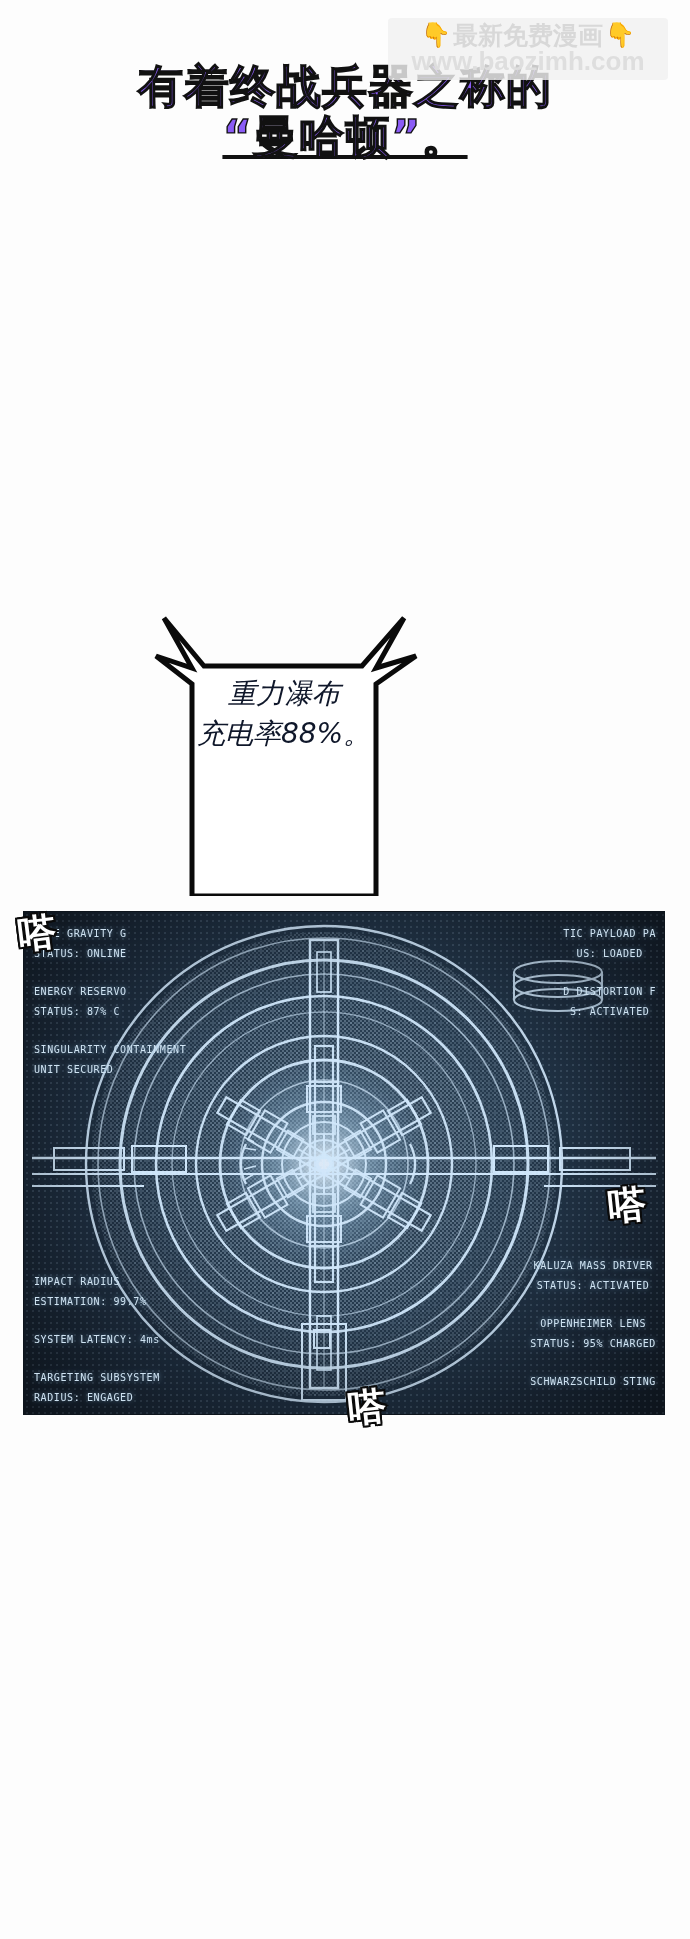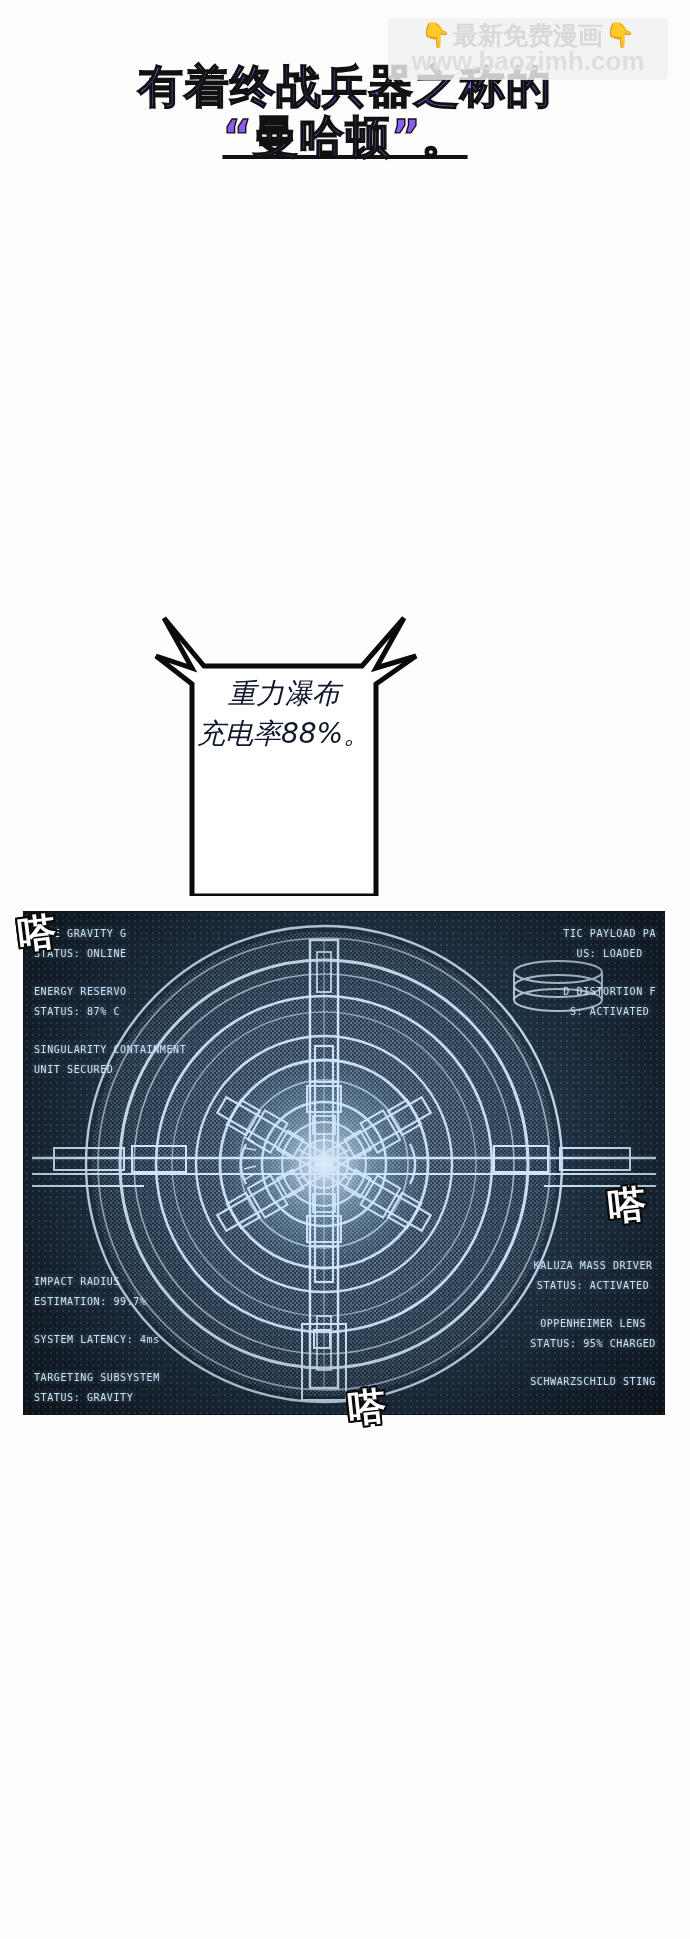--- a/index.html
+++ b/index.html
@@ -242,21 +242,21 @@
   <div class="hud" id="hud-bl">
     <div class="blk">
       <div>IMPACT RADIUS</div>
       <div>ESTIMATION: 99.7%</div>
     </div>
     <div class="blk">
       <div>SYSTEM LATENCY: 4ms</div>
     </div>
     <div class="blk" style="margin-bottom:0">
       <div>TARGETING SUBSYSTEM</div>
-      <div>STATUS: GRAVITY</div>
+      <div>RADIUS: ENGAGED</div>
     </div>
   </div>
 
   <div class="hud" id="hud-br">
     <div class="blk">
       <div>KALUZA MASS DRIVER</div>
       <div>STATUS: ACTIVATED</div>
     </div>
     <div class="blk">
       <div>OPPENHEIMER LENS</div>

